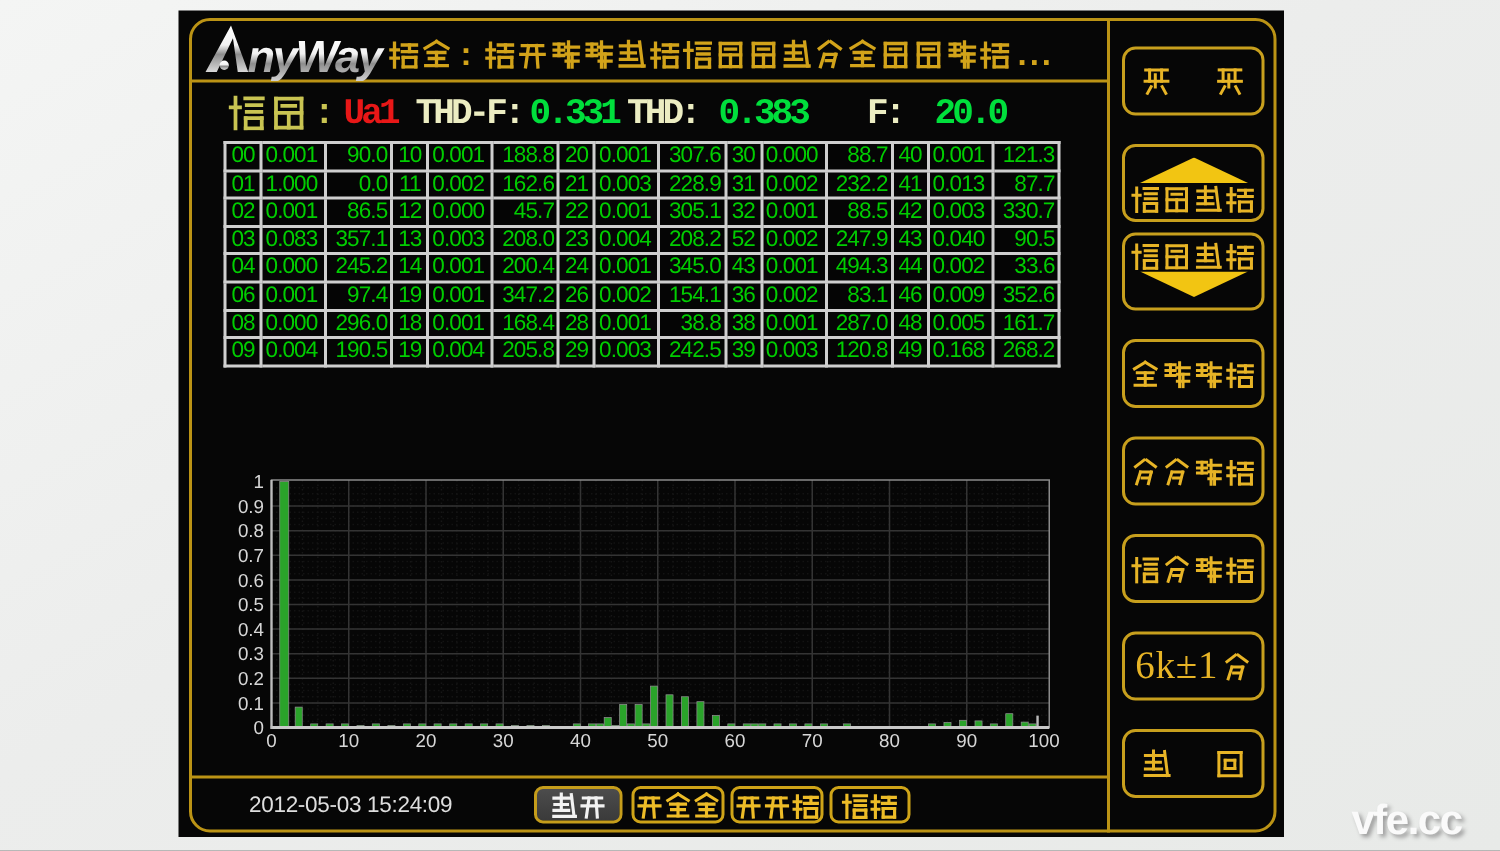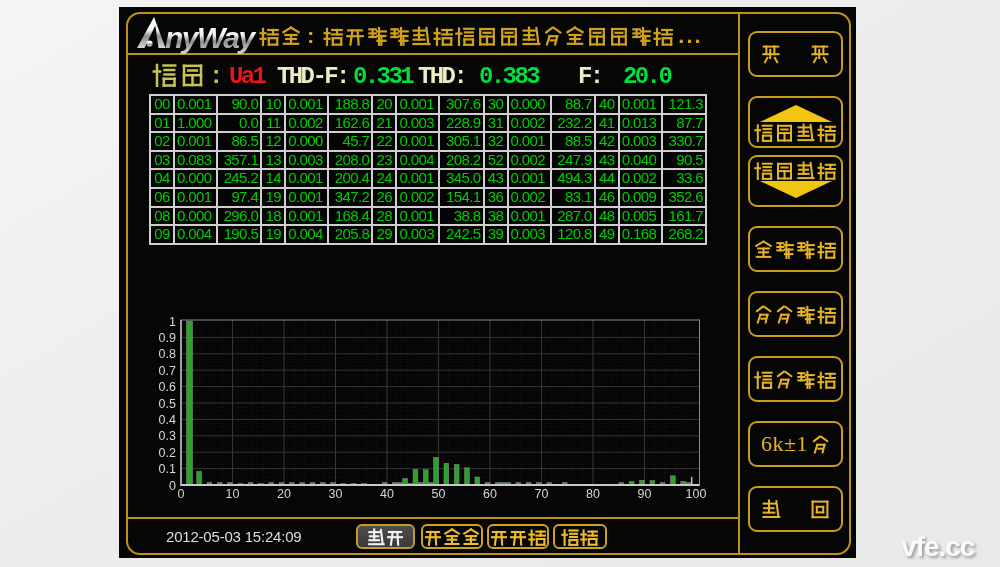--- a/index.html
+++ b/index.html
@@ -15,21 +15,21 @@
 #tb tr.hd td{height:21px;font-family:"Liberation Serif",serif;font-size:17px;text-align:center;background:#f0c22a;color:#1a1a00}
 #tb tr.hd td.hno{background:#0a0a0a;color:#f2f2f2}
 #tb tr td{height:16.6px;line-height:16.6px;font-size:15px;letter-spacing:-0.6px;color:#00cd00;background:#050505}
 #tb td.no{text-align:center}
 #tb td.mag{text-align:left;padding-left:2px}
 #tb td.ph{text-align:right;padding-right:2px}
 .rb{position:absolute;left:748px;width:95px;border:2px solid #c79f1d;border-radius:9px;display:flex;align-items:center}
 .rb.spread{justify-content:space-between;padding:0 11px}
 .rb.cen{justify-content:center}
 .rb.col{flex-direction:column;justify-content:center}
-.lat{color:#e7b426;font-size:22px;margin-right:3px;font-family:"Liberation Serif",serif;letter-spacing:0.5px}
+.lat{color:#e7b426;font-size:26px;margin-right:3px;font-family:"Liberation Serif",serif;letter-spacing:0.5px}
 .bb,.bbg{position:absolute;top:524px;height:25px;border:2px solid #cfa418;border-radius:6px;display:flex;align-items:center;justify-content:center}
 .bbg{background:linear-gradient(#4c4c4c,#3a3a3a);border-color:#c59d1b}
 #date{position:absolute;left:166px;top:528px;font-size:15px;color:#dedede;letter-spacing:-0.2px}
 #wm{position:absolute;left:901px;top:531px;font-size:28px;font-weight:bold;color:#fafafa;text-shadow:2px 2px 3px #9a9a9a;letter-spacing:-1px}
 </style></head><body>
 <div id="panel"></div>
 <div id="gold"></div>
 <div id="vsep"></div>
 <div id="hl1"></div>
 <div id="hl2"></div>

